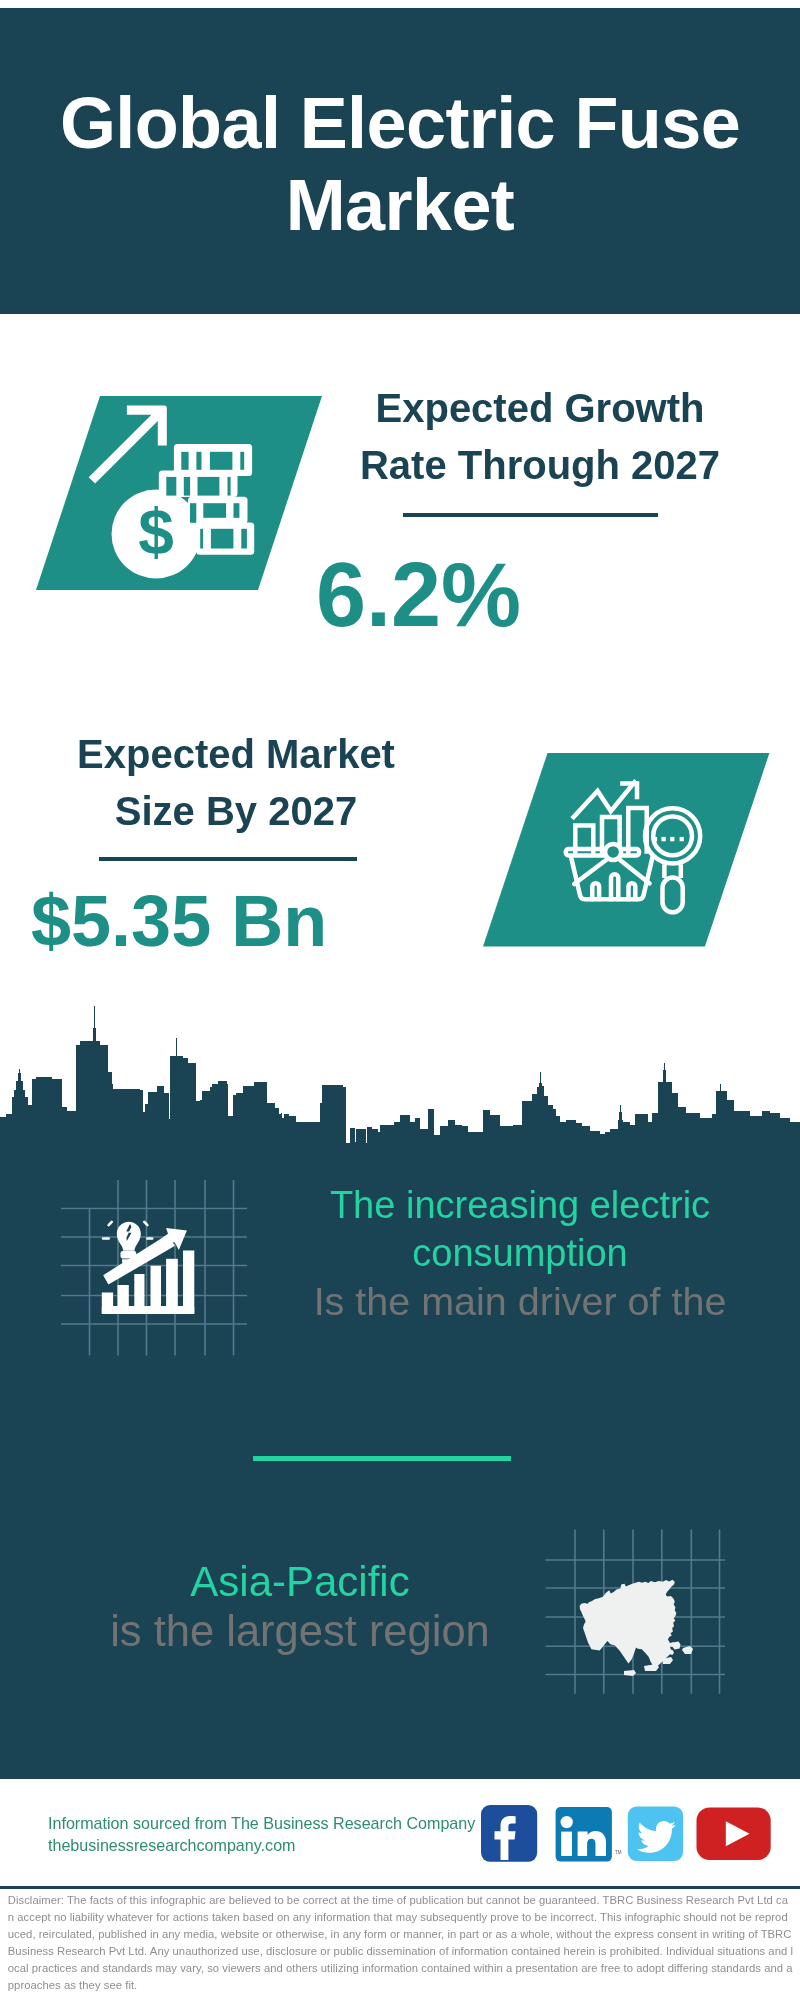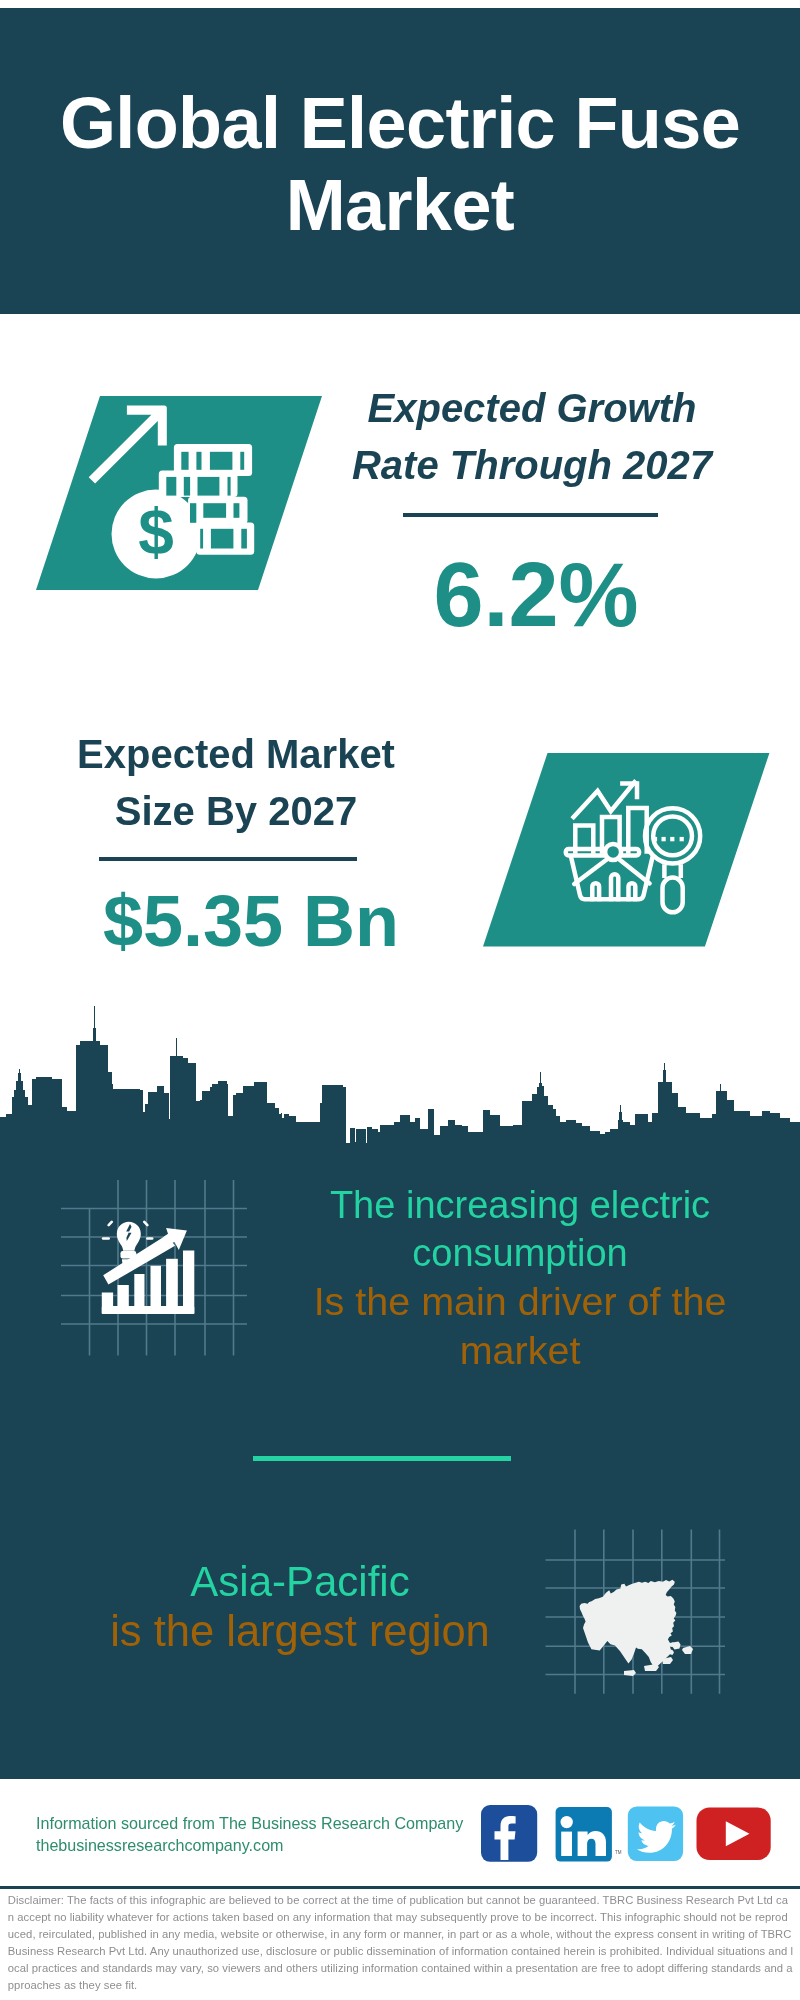--- a/index.html
+++ b/index.html
@@ -12,37 +12,37 @@
   .hdr{position:absolute;left:0;top:0;width:800px;height:314px;background:#1a4354;margin-top:8px;}
   .hdr .title{position:absolute;left:40px;top:74px;width:720px;text-align:center;
        color:#fff;font-size:72px;line-height:82px;font-weight:bold;letter-spacing:-0.6px;}
 
   
   .white{position:absolute;left:0;top:314px;width:800px;height:694px;background:#fff;}
 
   .statlabel{position:absolute;color:#1a4354;font-size:40px;line-height:56.8px;
        font-weight:bold;text-align:center;}
   .rule{position:absolute;background:#1a4354;height:4px;}
-  .statval{position:absolute;color:#1e8f86;font-weight:bold;text-align:center;}
+  .statval{position:absolute;color:#1e8f86;font-weight:bold;}
 
   
   .dark{position:absolute;left:0;top:1144px;width:800px;height:635px;background:#1a4354;}
 
   .hl{position:absolute;font-size:38px;line-height:48px;text-align:center;}
   .hl b{color:#24d3a2;font-weight:normal;}
   .hl span{font-size:39.5px;}
-  .hl span{color:#a16207;font-weight:normal;font-size:39.5px;}
+  .hl span{color:#737373;font-weight:normal;font-size:39.5px;}
   .midrule{position:absolute;background:#24d3a2;height:5px;}
   .hl2{font-size:42px;line-height:49.8px;margin-top:19px;}
   .hl2 span{font-size:43.5px;}
 
   
   .foot{position:absolute;left:0;top:1779px;width:800px;height:221px;background:#fff;}
   .footbar{position:absolute;left:0;width:800px;background:#1a4354;}
-  .srctext{position:absolute;color:#2d8d6e;font-size:16.1px;line-height:27px;}
+  .srctext{position:absolute;color:#2d8d6e;font-size:16.1px;line-height:27px;margin-left:12px;}
   .disc{position:absolute;left:7.8px;top:1892px;width:786px;color:#8e8e8e;
         font-size:11.25px;line-height:16.9px;text-align:left;
         word-break:break-all;letter-spacing:0.05px;
         -webkit-font-smoothing:antialiased;}
 </style>
 </head>
 <body>
 
 <div class="page">
 
@@ -88,21 +88,21 @@
         <rect x="165.3" y="63.8" width="7.3" height="18" fill="#1e8f86"></rect>
         <rect x="180.4" y="63.8" width="5.1" height="18" fill="#1e8f86"></rect>
         <rect x="193.9" y="63.8" width="22.5" height="18" fill="#1e8f86"></rect>
         <rect x="224.3" y="63.8" width="3.9" height="18" fill="#1e8f86"></rect>
       </g>
 
       <text x="140" y="165.6" fill="#1e8f86" font-family="Liberation Sans, sans-serif" font-size="64" font-weight="bold" text-anchor="middle">$</text>
     </g>
   </svg>
 
-  <div class="statlabel" style="left:312px;top:380px;width:440px;font-style:italic;">
+  <div class="statlabel" style="left:320px;top:380px;width:440px;">
     <div>Expected Growth</div>
     <div>Rate Through 2027</div>
   </div>
   <div class="rule" style="left:403px;top:513px;width:255px;"></div>
   <div class="statval" style="left:316px;top:547px;width:440px;font-size:90px;line-height:96px;">6.2%</div>
 
   <svg width="300" height="210" viewBox="0 0 300 210" style="position:absolute;left:470px;top:745px;">
     <polygon points="77.5,8 299.4,8 234.9,201.5 13,201.5" fill="#1e8f86"></polygon>
     <g transform="translate(-470,-745)" fill="none" stroke="#ffffff" stroke-width="4.5" stroke-linecap="square" stroke-linejoin="miter">
 
@@ -192,21 +192,20 @@
 
       <path d="M63.2,125.2 L127.1,84.8 L135.0,95.8 L68.4,134.6 Z"></path>
       <path d="M126.1,78.0 L146.9,80.5 L138.8,100.1 L134.5,92.0 L129.0,94.5 L123.5,87.0 L128.0,83.8 Z"></path>
     </g>
   </svg>
 
   <div class="hl" style="left:300px;top:1181px;width:440px;">
     <div><b>The increasing electric</b></div>
     <div><b>consumption</b></div>
     <div><span>Is the main driver of the</span></div>
-    <div><span>market</span></div>
   </div>
 
   <div class="midrule" style="left:253px;top:1456px;width:258px;"></div>
 
   <div class="hl hl2" style="left:80px;top:1538px;width:440px;">
     <div><b>Asia-Pacific</b></div>
     <div><span>is the largest region</span></div>
   </div>
 
   <svg width="220" height="200" viewBox="0 0 220 200" style="position:absolute;left:535px;top:1515px;">

